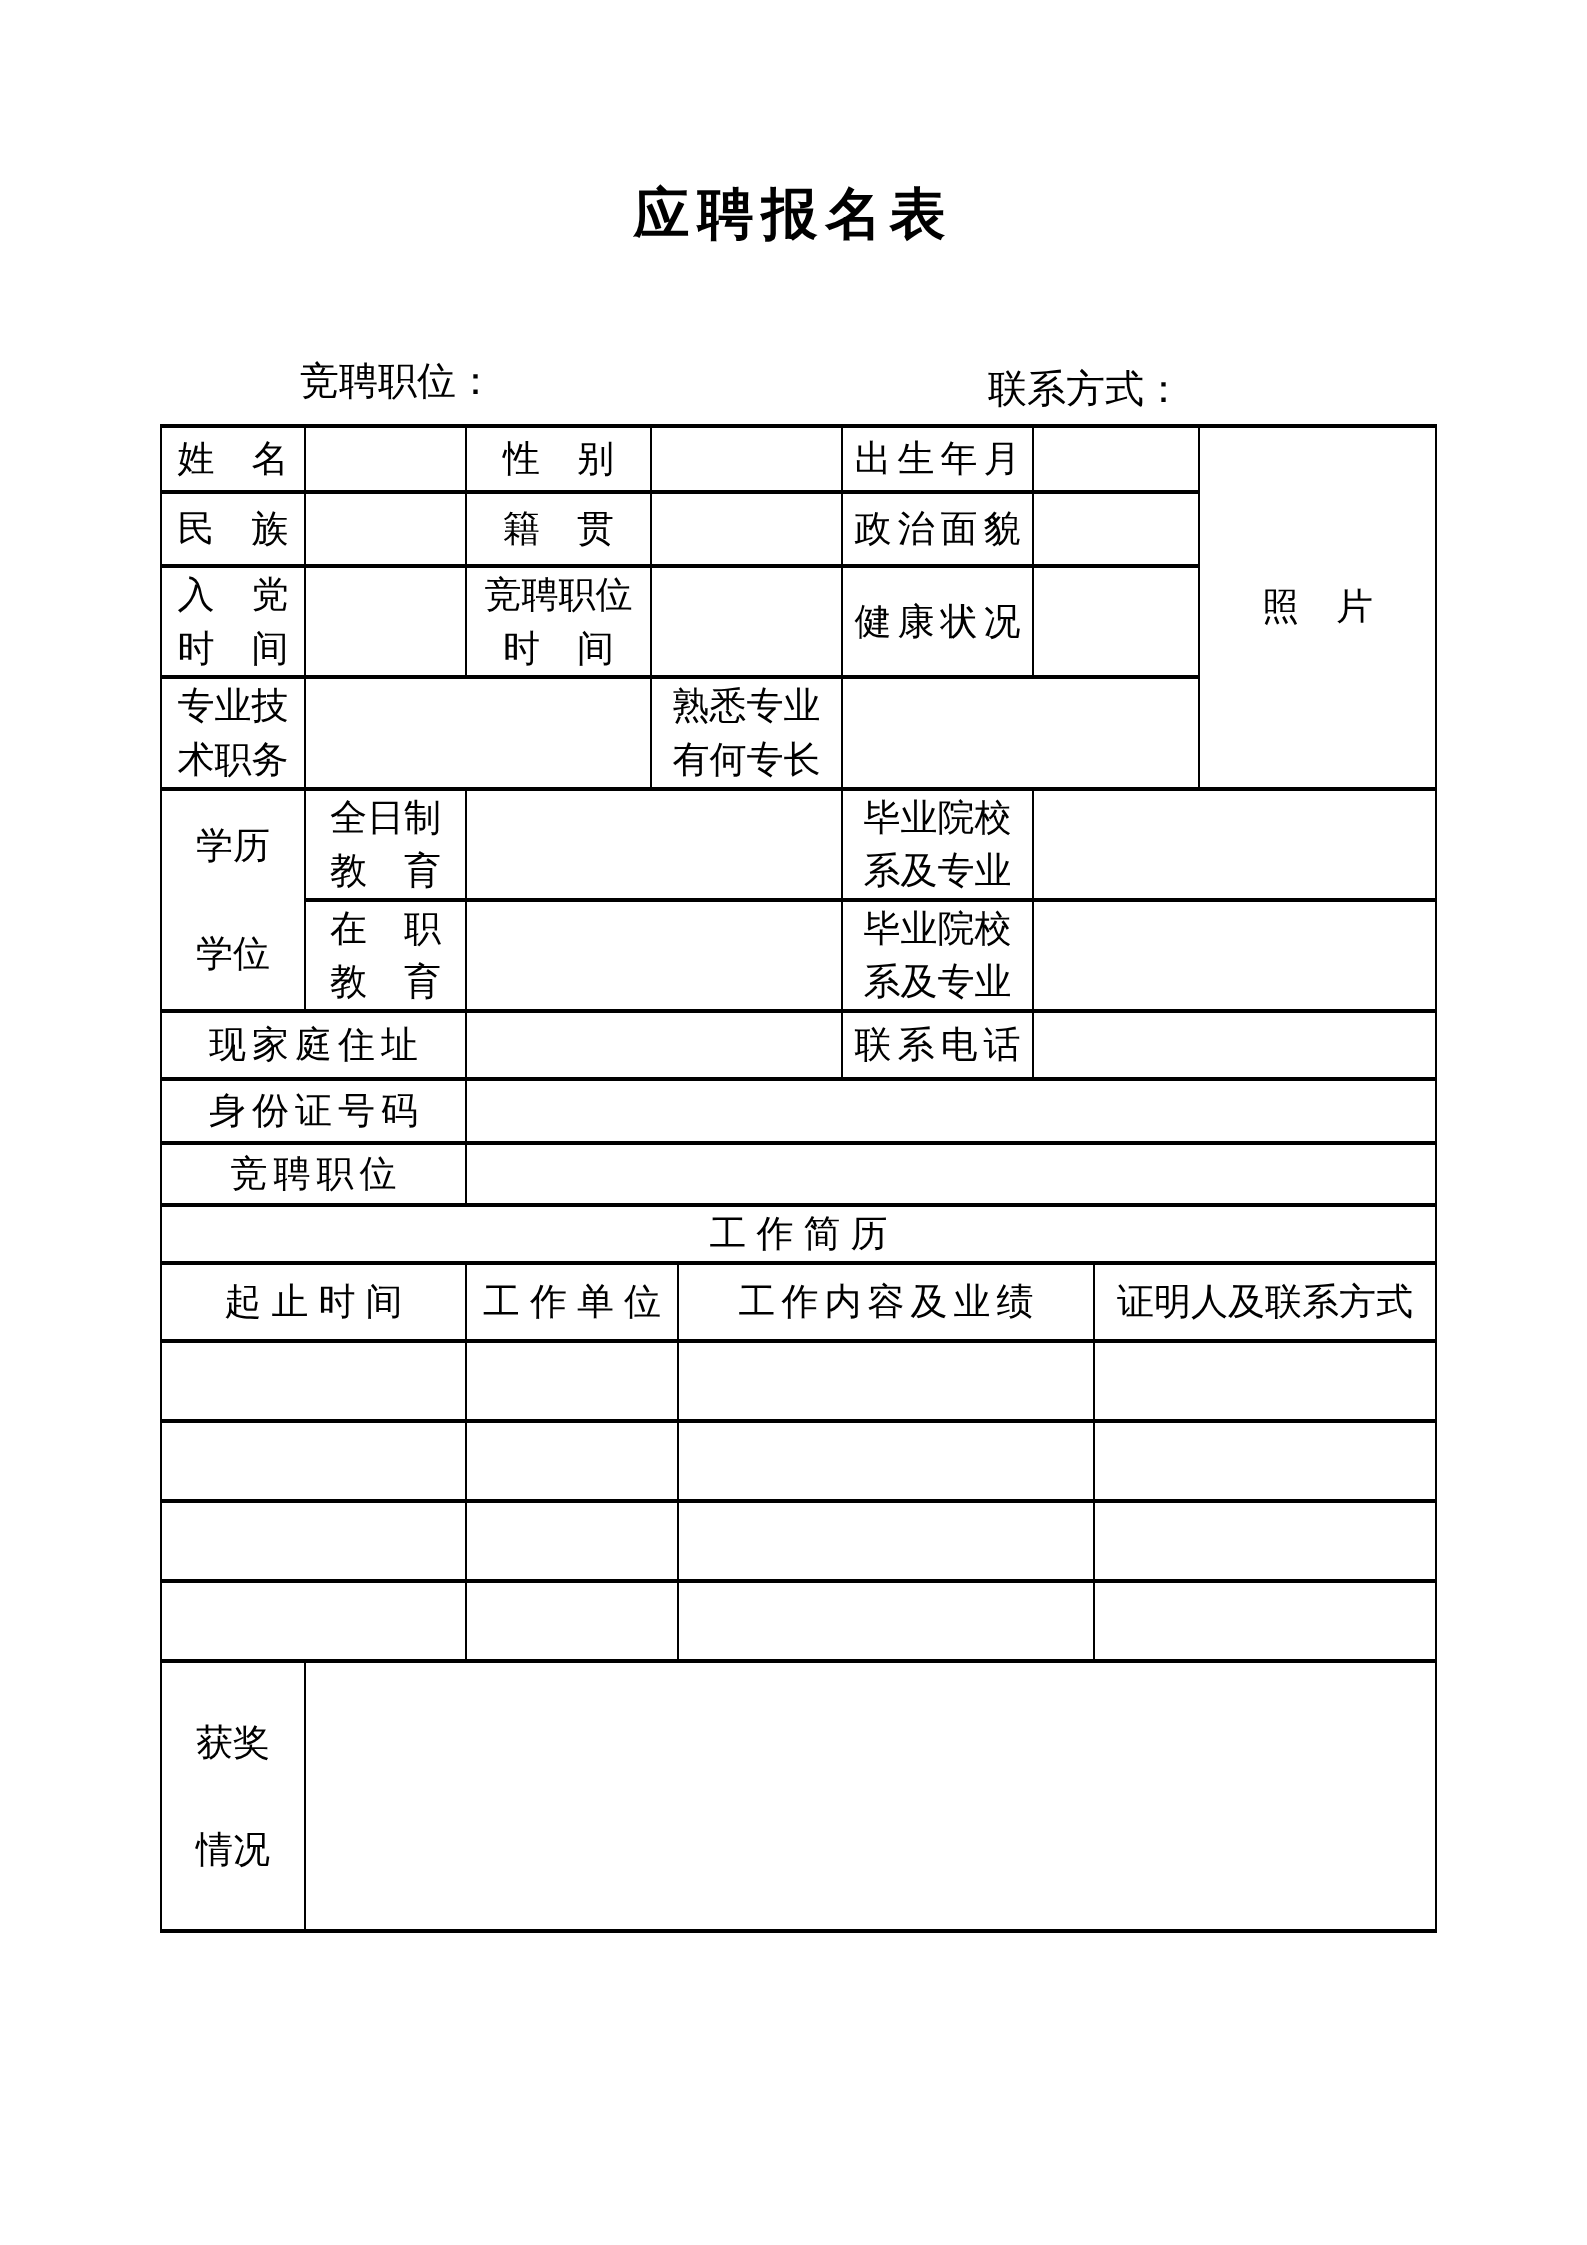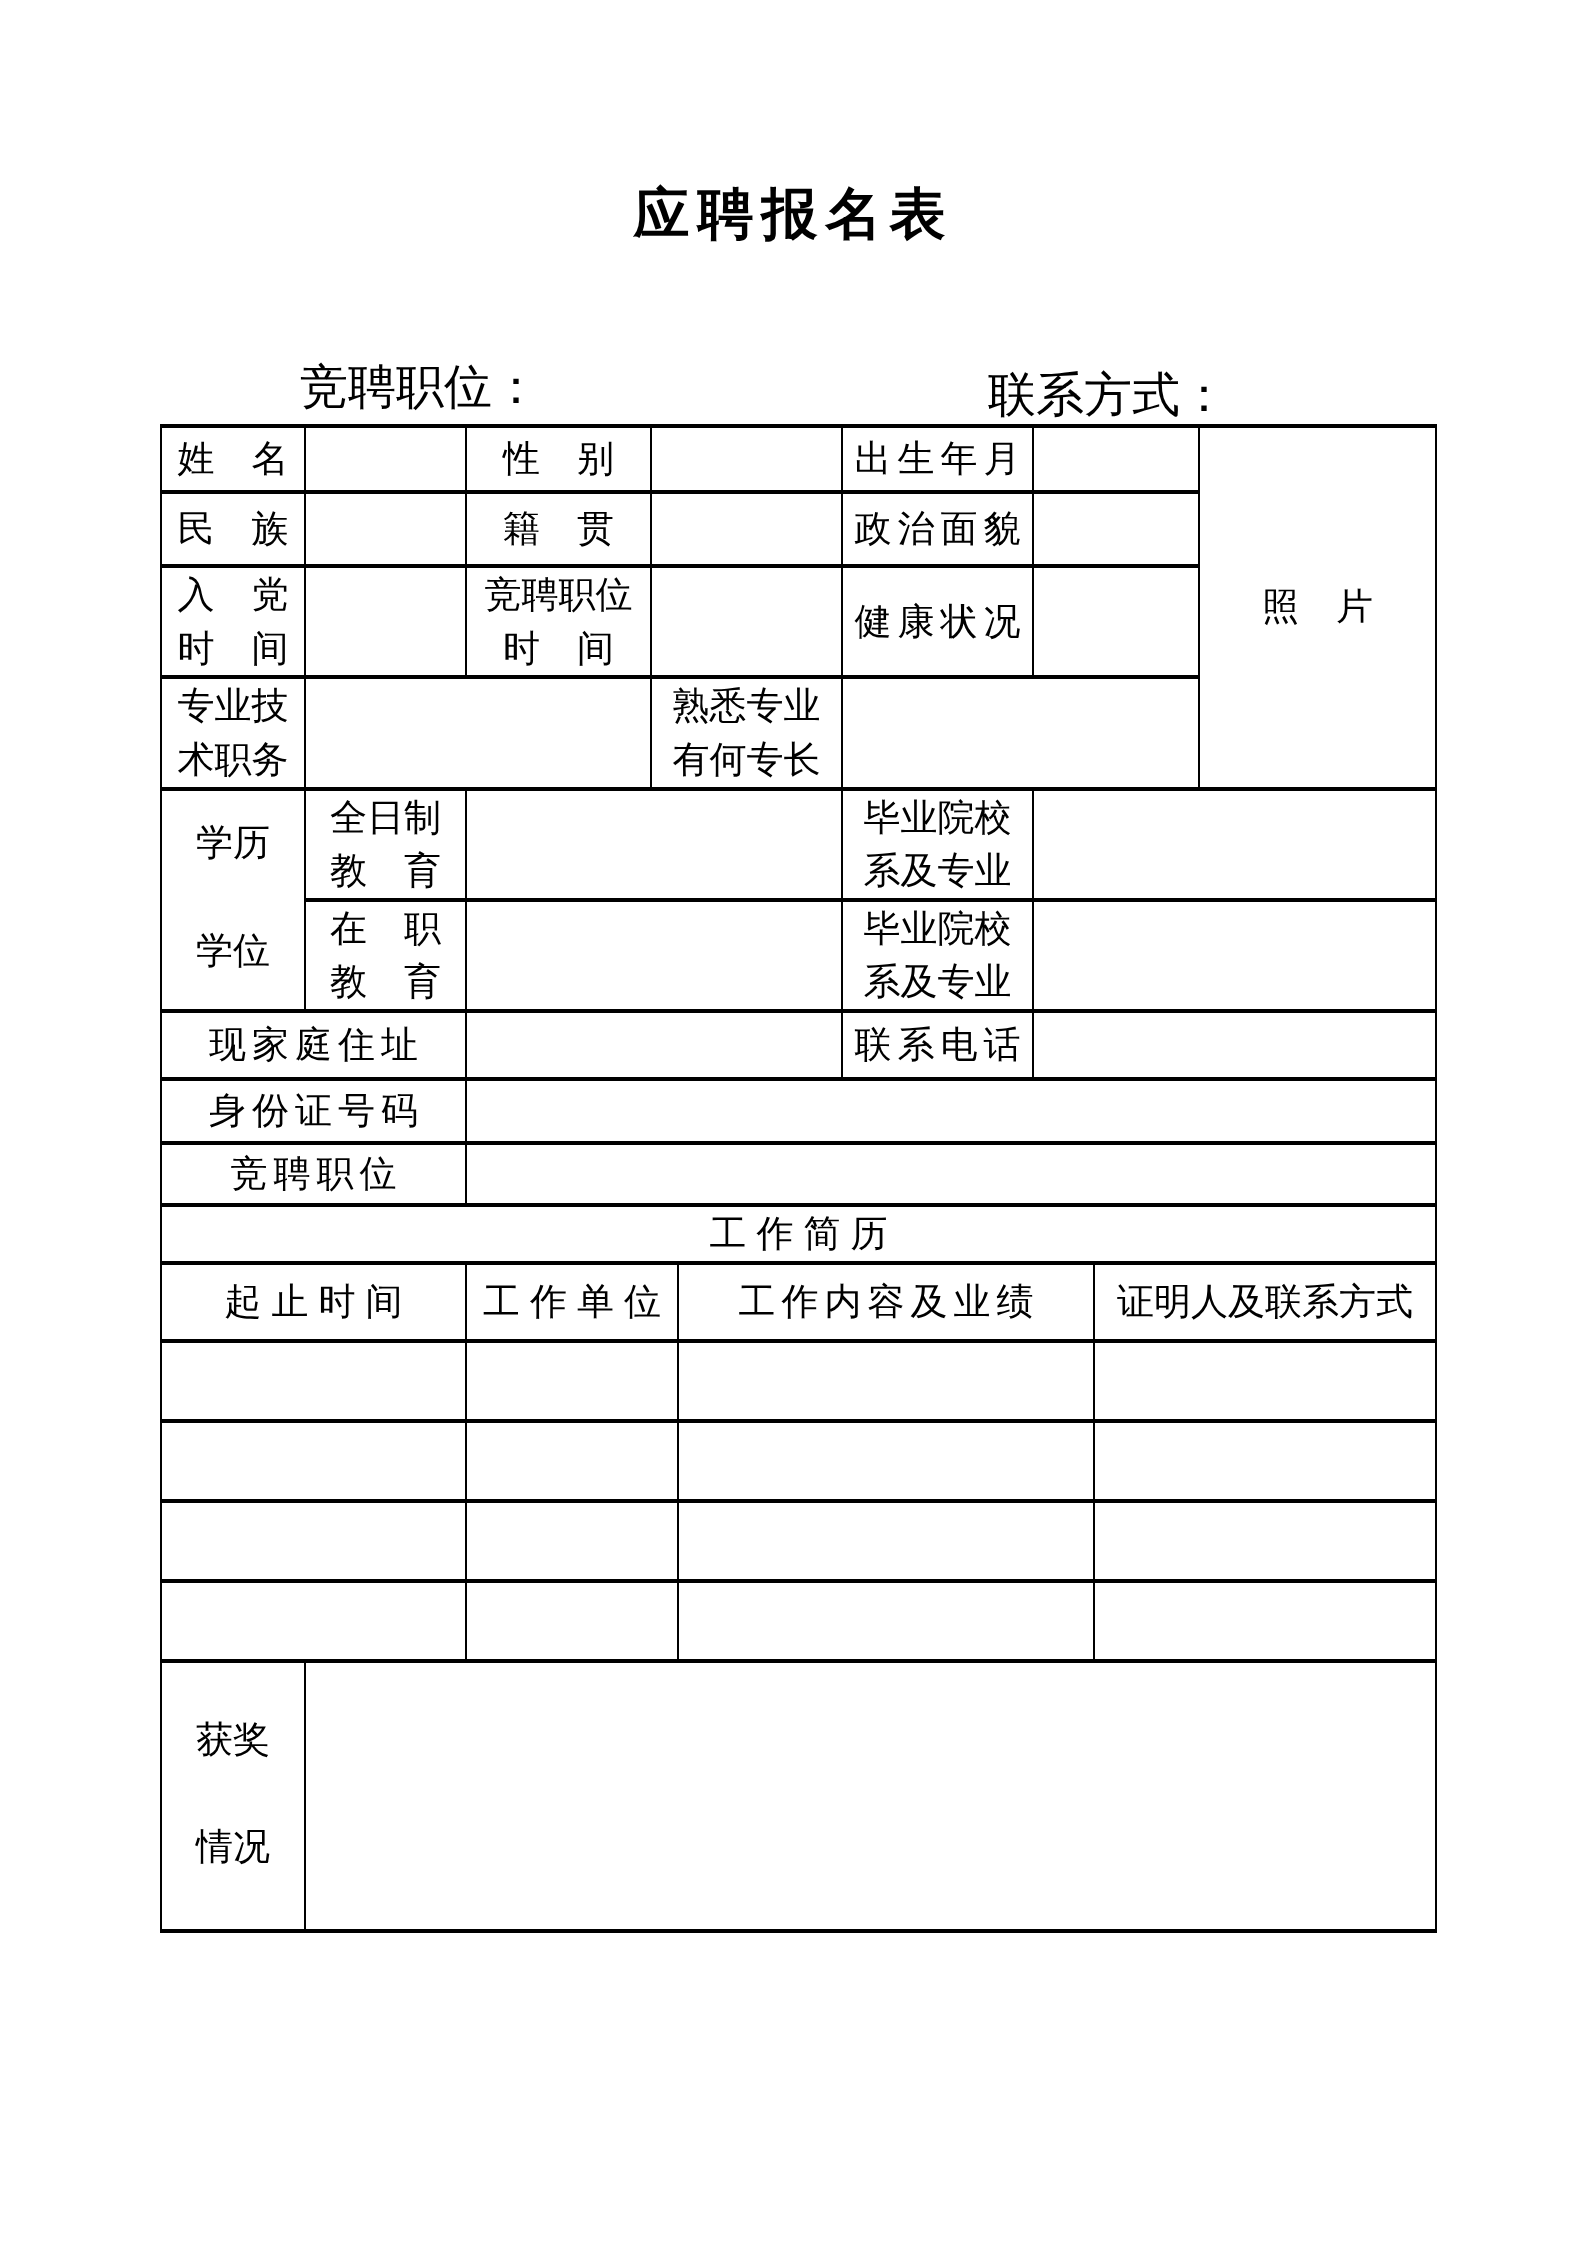--- a/index.html
+++ b/index.html
@@ -23,21 +23,21 @@
     font-size: 56px;
     font-weight: bold;
     letter-spacing: 8px;
     line-height: 1;
   }
   .form-header {
     position: relative;
     margin: 116px 0 0 160px;
     width: 1277px;
     height: 52px;
-    font-size: 48px;
+    font-size: 39px;
     line-height: 1.2;
     text-align: right;
   }
   .pos-label { position: absolute; left: 140px; top: 0; }
   .contact-label { position: absolute; left: 828px; top: 8px; }
 
   table.app-form {
     border-collapse: collapse;
     table-layout: fixed;
     width: 1277px;
@@ -51,21 +51,21 @@
     text-align: center;
     vertical-align: middle;
     font-size: 37px;
     line-height: 1.45;
     white-space: pre-line;
     padding: 0 4px;
     overflow: hidden;
   }
   .ls10 { letter-spacing: 10px; text-indent: 10px; }
   .ls6  { letter-spacing: 6px;  text-indent: 6px; }
-  .tall-label { line-height: 1.5; font-family: Liberation Mono, monospace; }
+  .tall-label { line-height: 1.5; }
 </style>
 </head>
 <body>
 
 <div class="page">
 
   <h1 class="doc-title">应聘报名表</h1>
 
   <div class="form-header">
     <span class="pos-label">竞聘职位：</span>

